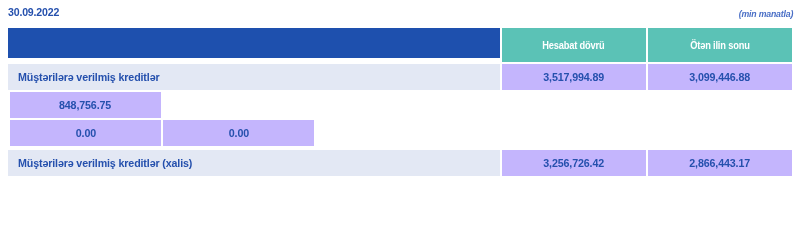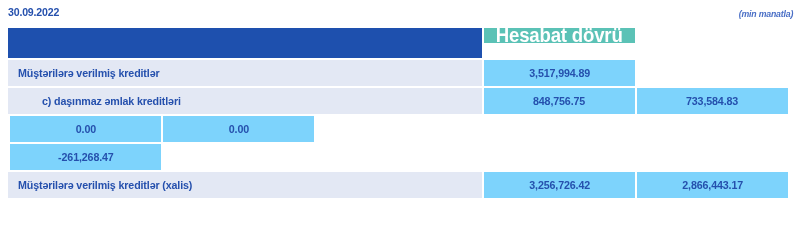--- a/index.html
+++ b/index.html
@@ -62,45 +62,45 @@
     left: 8px;
     top: 28px;
     width: 784px;
   }
   .row {
     display: flex;
     width: 100%;
     margin-bottom: 2px;
   }
   .cell-label {
-    width: 474px;
+    width: 515px;
     box-sizing: border-box;
     padding-left: 10px;
     display: flex;
     align-items: center;
   }
   .cell-val {
     width: 151px;
     box-sizing: border-box;
     display: flex;
     align-items: center;
     justify-content: center;
     margin-left: 2px;
   }
 
   
   .row-head .cell-label {
     height: 30px;
     background: #1e50ae;
   }
   .row-head .cell-val {
-    height: 15px;
+    height: 34px;
     background: #5bc2b6;
     color: #ffffff;
-    font-size: 20px;
+    font-size: 10px;
     font-weight: bold;
     letter-spacing: -0.2px;
   }
   .row-head .cell-val span {
     transform: scaleX(0.93);
     transform-origin: center;
     white-space: nowrap;
     display: inline-block;
   }
 
@@ -114,21 +114,21 @@
     letter-spacing: -0.15px;
   }
   .row-data .cell-label span {
     transform: scaleX(0.93);
     transform-origin: left center;
     display: inline-block;
     white-space: nowrap;
   }
   .row-data .cell-val {
     height: 26px;
-    background: #7dd3fc;
+    background: #c4b5fd;
     color: #2550ad;
     font-size: 11.5px;
     font-weight: bold;
     letter-spacing: -0.15px;
   }
   .row-data .cell-val span {
     transform: scaleX(0.93);
     transform-origin: center;
     display: inline-block;
     white-space: nowrap;
@@ -148,54 +148,51 @@
     <div class="units-note">(min manatla)</div>
   </div>
 
   <div class="table">
 
     <div class="row row-head">
       <div class="cell-label"></div>
       <div class="cell-val">
         <span>Hesabat dövrü</span>
       </div>
+      <div class="cell-val">
+        <span>Ötən ilin sonu</span>
+      </div>
     </div>
 
     <div id="body-rows">
         <div class="row row-data">
           <div class="cell-label indent-1">
             <span>Müştərilərə verilmiş kreditlər</span>
           </div>
           <div class="cell-val">
             <span>3,517,994.89</span>
           </div>
-        </div>
-        <div class="row row-data">
-          <div class="cell-label indent-2">
-            <span>c) daşınmaz əmlak kreditləri</span>
-          </div>
+          <div class="cell-val">
+            <span>3,099,446.88</span>
+          </div>
+        </div>
+        <div class="row row-data">
           <div class="cell-val">
             <span>848,756.75</span>
           </div>
-          <div class="cell-val">
-            <span>733,584.83</span>
-          </div>
         </div>
         <div class="row row-data">
           <div class="cell-val">
             <span>0.00</span>
           </div>
           <div class="cell-val">
             <span>0.00</span>
           </div>
         </div>
         <div class="row row-data">
-          <div class="cell-val">
-            <span>-261,268.47</span>
-          </div>
         </div>
         <div class="row row-data">
           <div class="cell-label indent-1">
             <span>Müştərilərə verilmiş kreditlər (xalis)</span>
           </div>
           <div class="cell-val">
             <span>3,256,726.42</span>
           </div>
           <div class="cell-val">
             <span>2,866,443.17</span>

